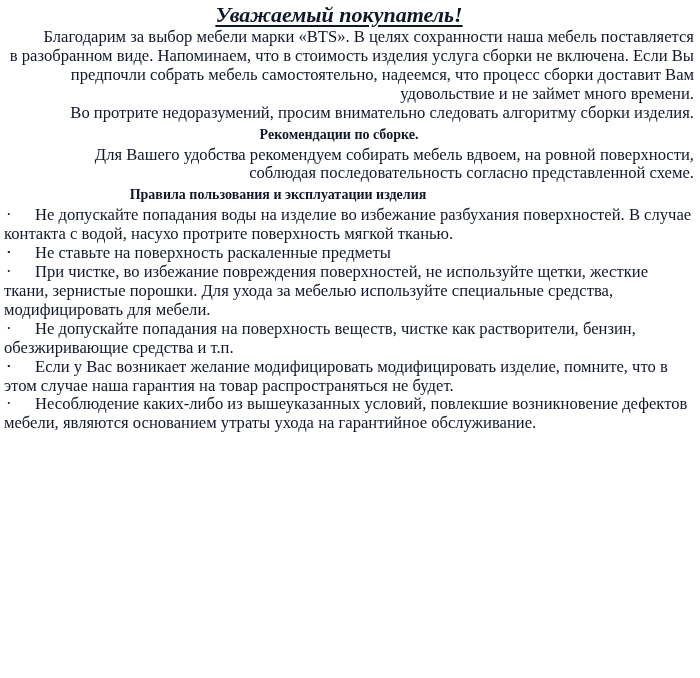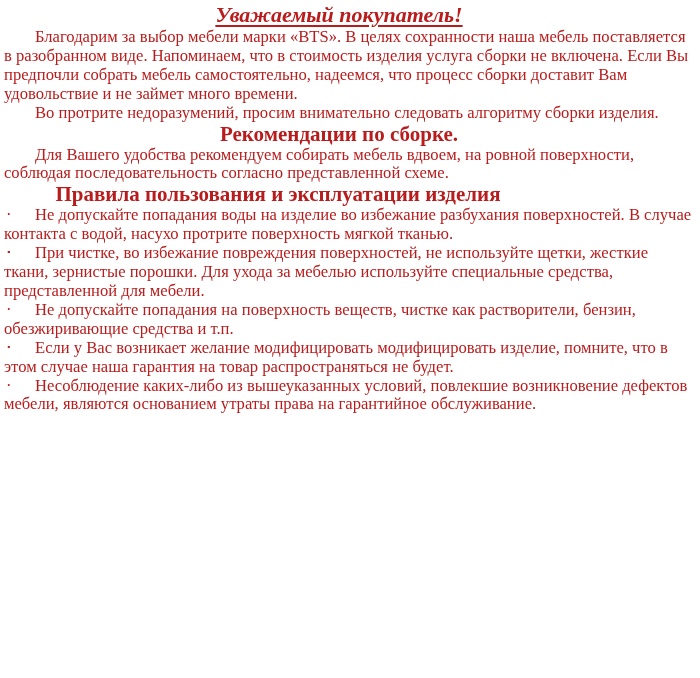--- a/index.html
+++ b/index.html
@@ -7,48 +7,48 @@
     padding: 0;
     background: #ffffff;
   }
   .page {
     position: relative;
     width: 700px;
     height: 678px;
     box-sizing: border-box;
     padding: 1px 6px 0 4px;
     background: #ffffff;
-    color: #b91c1c;
+    color: #0f172a;
     font-family: "Liberation Serif", "DejaVu Serif", serif;
     font-size: 16.6px;
     line-height: 18.9px;
     overflow: hidden;
   }
   .doc-title {
     margin: 0 20px 0 0;
     text-align: center;
     font-size: 22px;
     line-height: 27px;
     font-weight: bold;
     font-style: italic;
     text-decoration: underline;
     text-underline-offset: 3px;
   }
   .section-heading {
     margin: 0;
     text-align: center;
-    font-size: 21px;
+    font-size: 14px;
     line-height: 23px;
     font-weight: bold;
   }
   .section-heading.assembly { margin-right: 20px; }
   .section-heading.rules    { margin-right: 142px; }
   p {
     margin: 0;
-    text-align: left;
+    text-align: right;
   }
   p.indent { text-indent: 31px; }
   p.noindent { text-indent: 0; }
   .bullet {
     position: relative;
     text-indent: 31px;
   }
   .bullet .marker {
     position: absolute;
     left: 2px;
@@ -75,34 +75,35 @@
 
   <div class="bullet">
     <span class="marker">·</span>
     <span>Не допускайте попадания воды на изделие во избежание разбухания поверхностей. В случае контакта с водой, насухо протрите поверхность мягкой тканью.</span>
   </div>
   <div class="bullet">
     <span class="marker">·</span>
   </div>
   <div class="bullet">
     <span class="marker">·</span>
+    <span>Не ставьте на поверхность раскаленные предметы</span>
   </div>
   <div class="bullet">
     <span class="marker">·</span>
-    <span>При чистке, во избежание повреждения поверхностей, не используйте щетки, жесткие ткани, зернистые порошки. Для ухода за мебелью используйте специальные средства, представленной для мебели.</span>
+    <span>При чистке, во избежание повреждения поверхностей, не используйте щетки, жесткие ткани, зернистые порошки. Для ухода за мебелью используйте специальные средства, модифицировать для мебели.</span>
   </div>
   <div class="bullet">
     <span class="marker">·</span>
     <span>Не допускайте попадания на поверхность веществ, чистке как растворители, бензин, обезжиривающие средства и т.п.</span>
   </div>
   <div class="bullet">
     <span class="marker">·</span>
   </div>
   <div class="bullet">
     <span class="marker">·</span>
     <span>Если у Вас возникает желание модифицировать модифицировать изделие, помните, что в этом случае наша гарантия на товар распространяться не будет.</span>
   </div>
   <div class="bullet">
     <span class="marker">·</span>
-    <span>Несоблюдение каких-либо из вышеуказанных условий, повлекшие возникновение дефектов мебели, являются основанием утраты права на гарантийное обслуживание.</span>
+    <span>Несоблюдение каких-либо из вышеуказанных условий, повлекшие возникновение дефектов мебели, являются основанием утраты ухода на гарантийное обслуживание.</span>
   </div>
 
 </div>
 
 </body></html>

